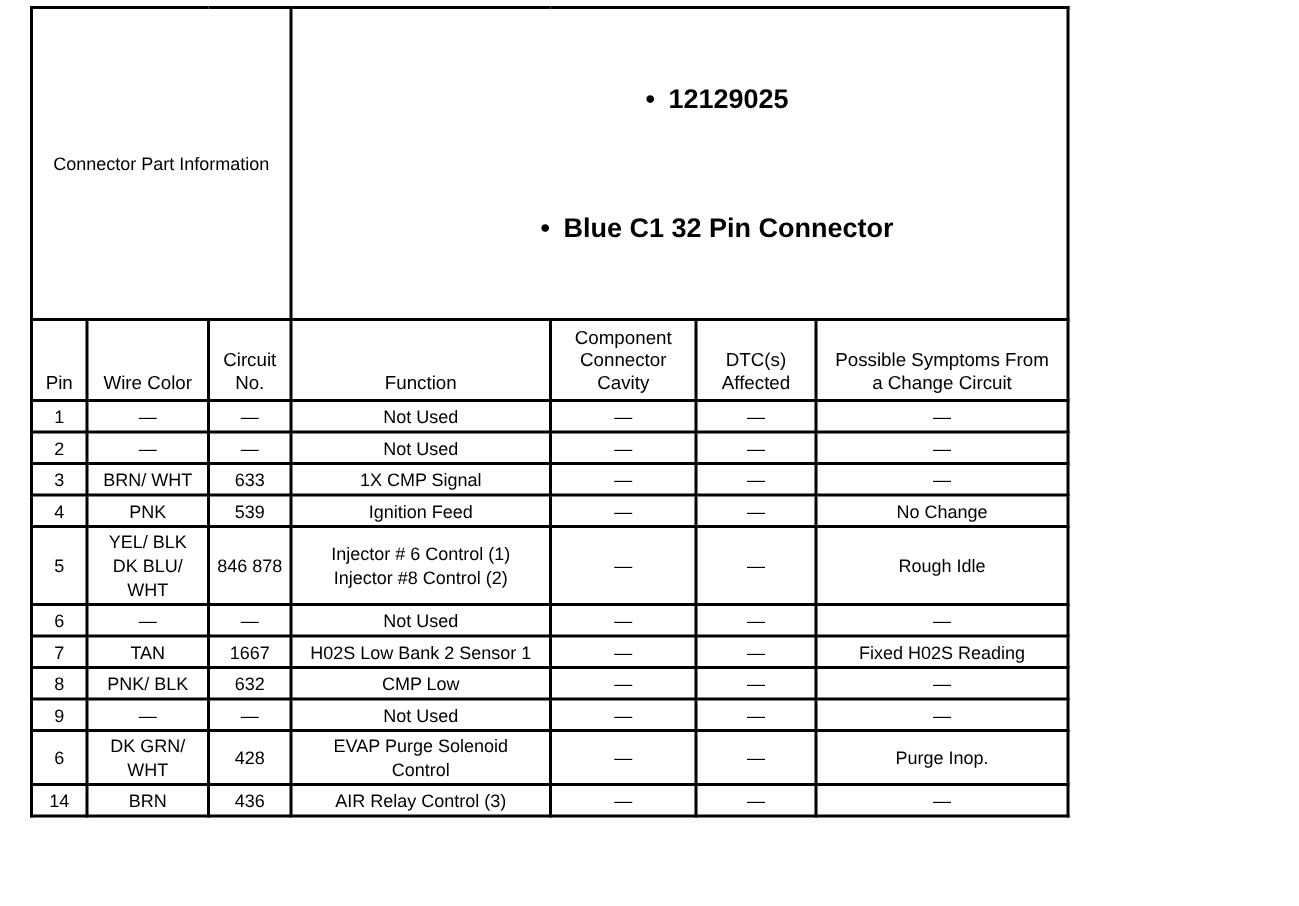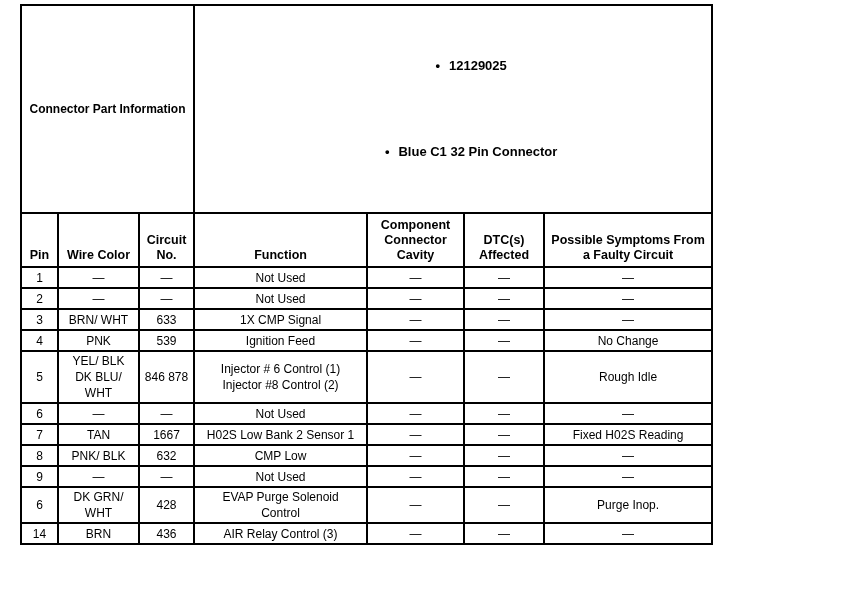--- a/index.html
+++ b/index.html
@@ -23,37 +23,37 @@
     font-size: 12px;
     line-height: 16px;
     text-align: center;
     vertical-align: middle;
     white-space: pre;
     overflow: hidden;
   }
   
   tr.top-row { height: 40px; }
   td.part-info {
-    font-size: 13px; font-weight: bold;
+    font-size: 13px; font-weight: normal;
     white-space: normal;
     line-height: 17px;
     margin-top: 12px;
   }
   td.bullets-cell {
     text-align: left;
     padding-left: 10px;
     white-space: normal;
     vertical-align: middle;
   }
-  .bullet-line { font-size: 13px; font-weight: bold; line-height: 18px; }
+  .bullet-line { font-size: 18px; font-weight: bold; line-height: 18px; }
   .bullet { display: inline-block; margin-right: 9px; }
   
   tr.col-header { height: 54px; }
   #doc-table th {
-    font-size: 12.5px; font-weight: bold;
+    font-size: 12.5px; font-weight: normal;
     vertical-align: bottom;
     padding-bottom: 3px;
     line-height: 15px;
     border-radius: 14px;
   }
   
   tbody tr { height: 21px; }
   td.fn { text-align: left; margin-left: 44px; }
 </style>
 </head>
@@ -86,21 +86,21 @@
         <th>Wire Color</th>
         <th>Circuit
 No.</th>
         <th>Function</th>
         <th>Component
 Connector
 Cavity</th>
         <th>DTC(s)
 Affected</th>
         <th>Possible Symptoms From
-a Faulty Circuit</th>
+a Change Circuit</th>
       </tr>
   </thead>
   <tbody id="rows">
       <tr>
         <td>1</td>
         <td>—</td>
         <td>—</td>
         <td class="fn">Not Used</td>
         <td>—</td>
         <td>—</td>

